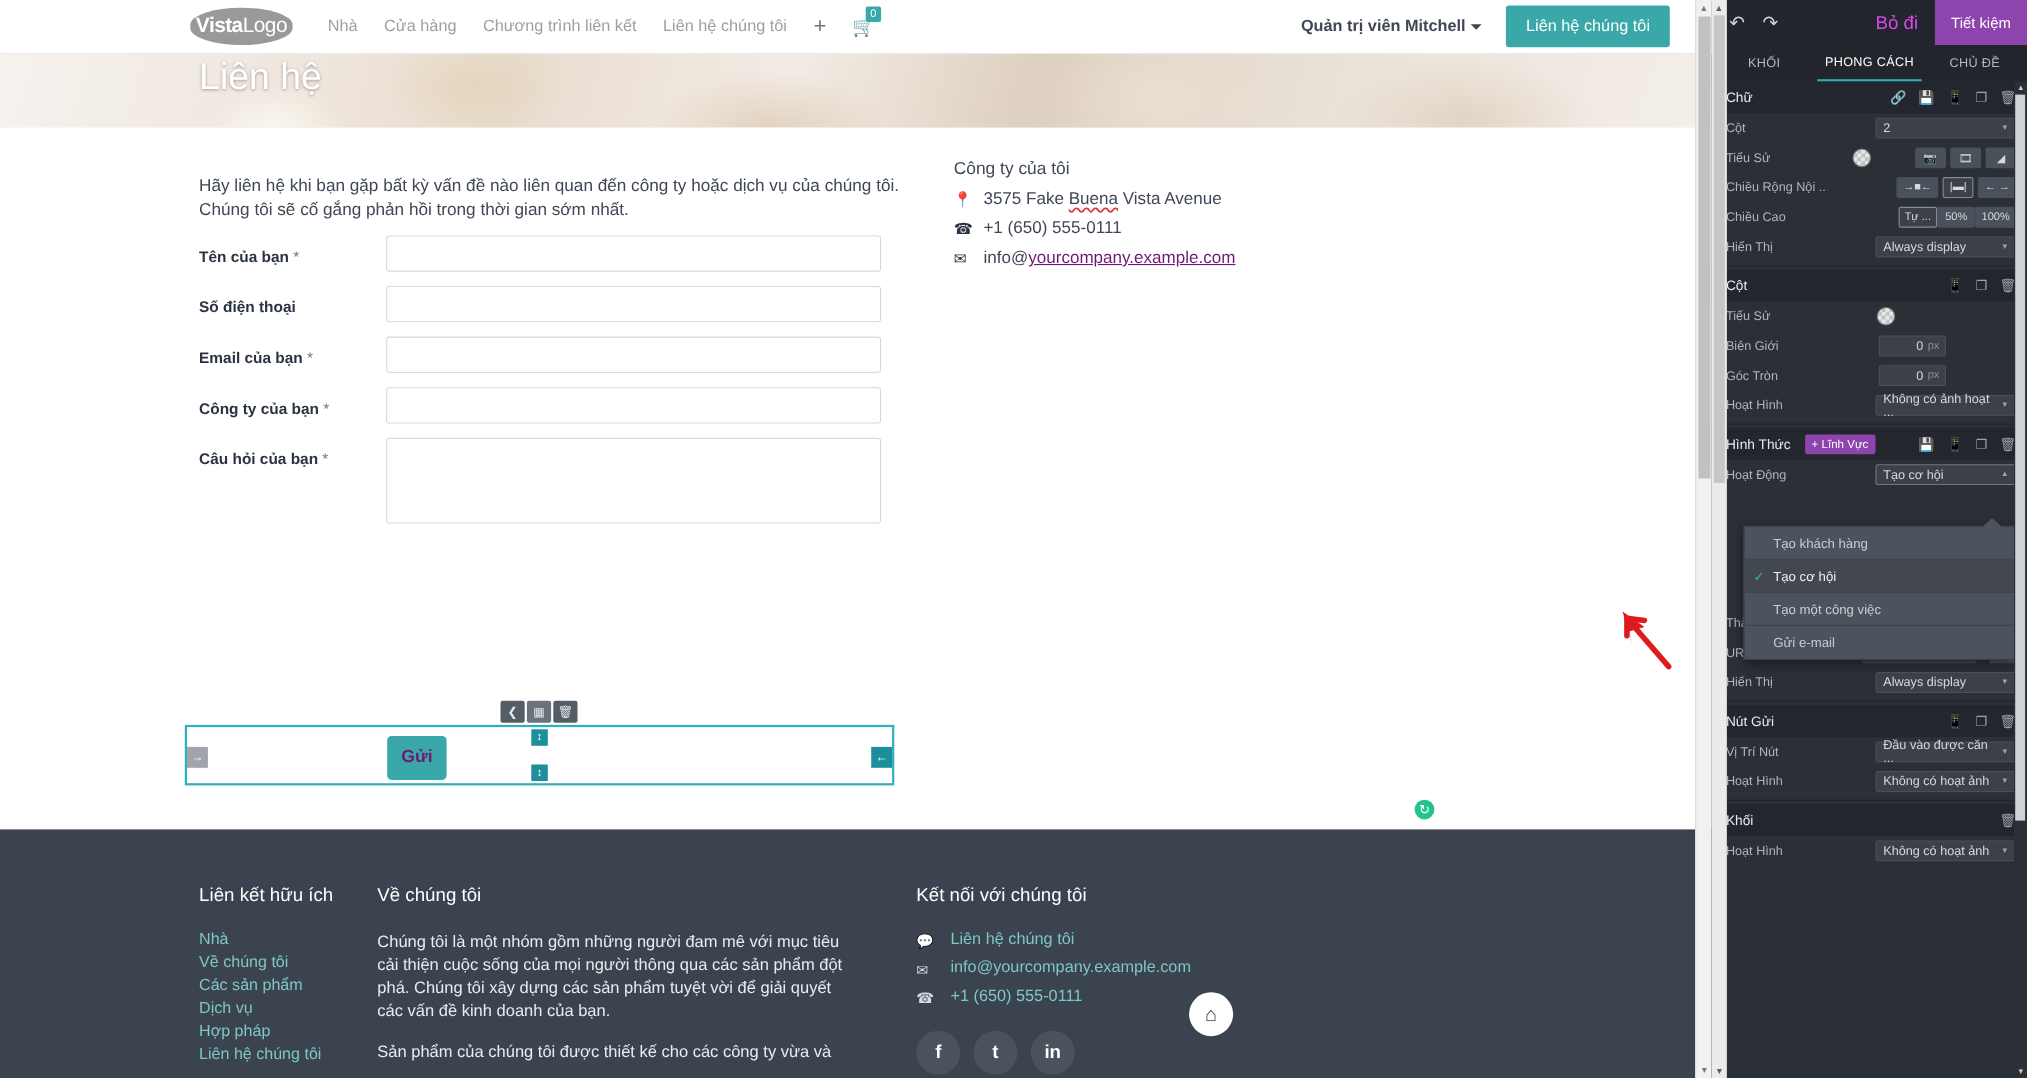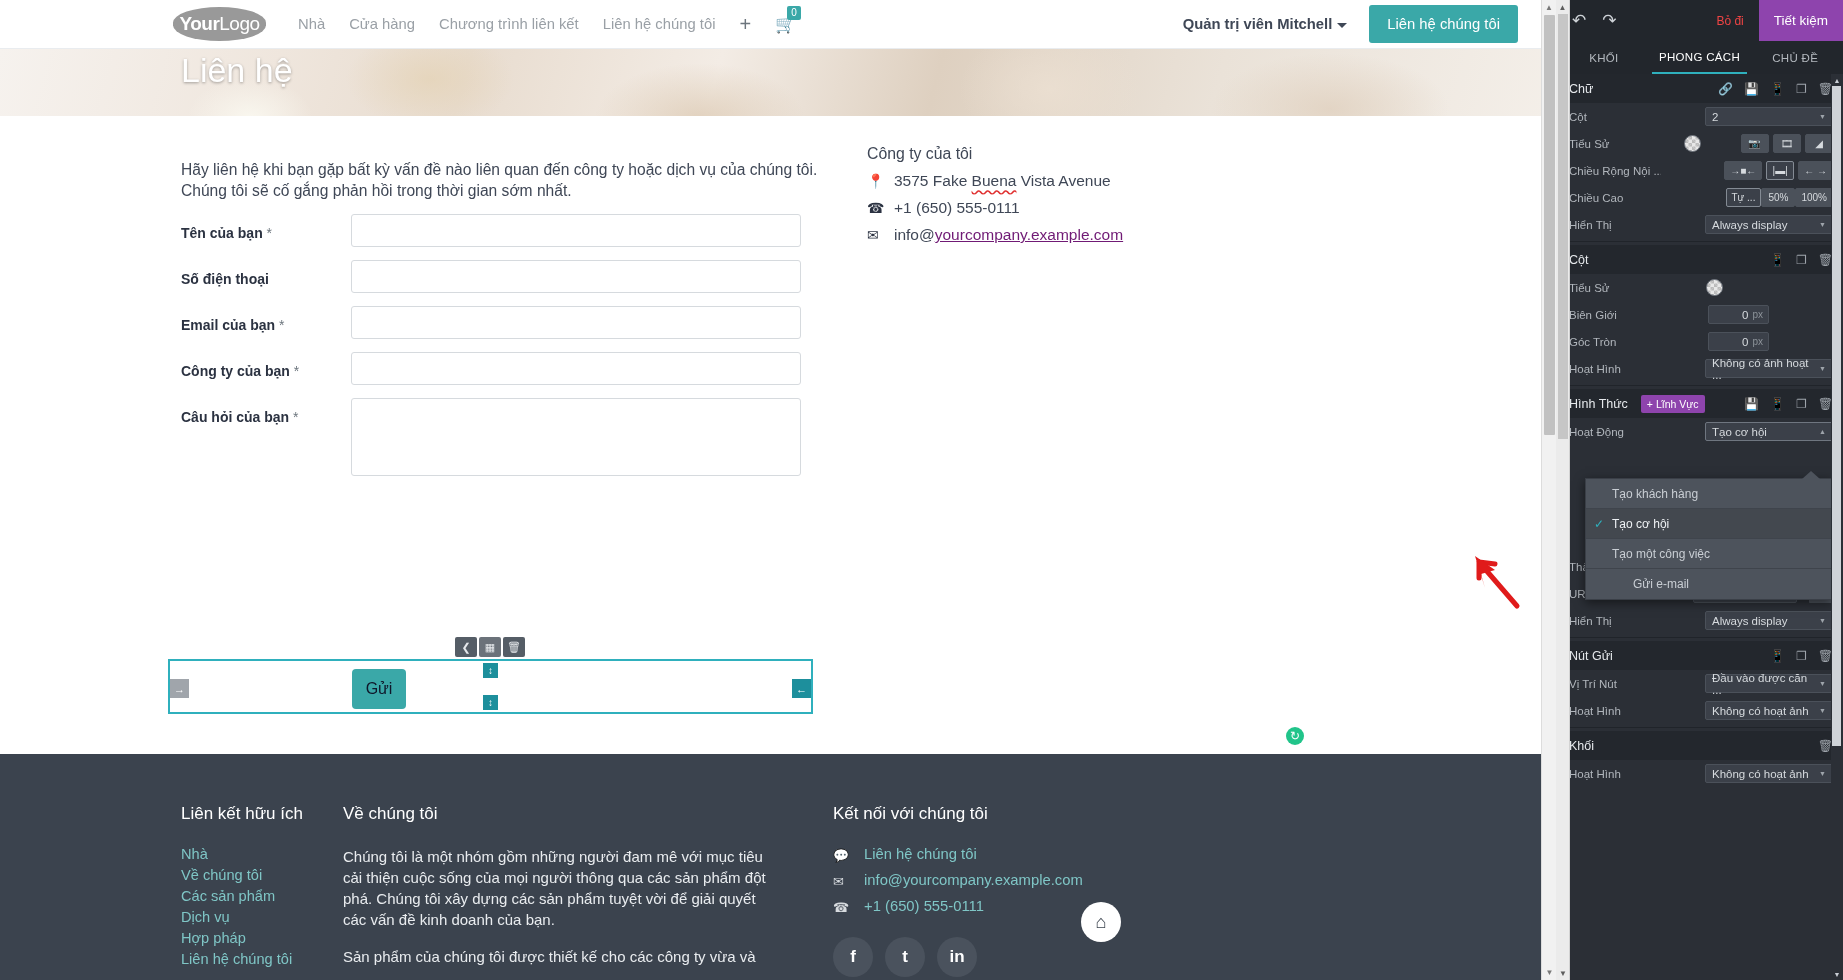--- a/index.html
+++ b/index.html
@@ -93,22 +93,22 @@
     font-family: "Liberation Sans", sans-serif;
   }
 
   
   .sel-wrap {
     position: absolute; left: 168px; top: 543px; width: 645px; height: 55px;
     border: 2px solid #2fb0bd; background: #fff;
   }
   .btn-send {
     position: absolute; left: 182px; top: 8px; width: 54px; height: 40px;
-    background: #3aa8a8; color: #0f172a; border: none; border-radius: 4px;
-    font-size: 16px; cursor: pointer; font-family: "Liberation Sans", sans-serif;
+    background: #3aa8a8; color: #701a75; border: none; border-radius: 4px;
+    font-size: 16px; cursor: pointer; font-family: "Liberation Sans", sans-serif; font-weight: bold;
   }
   .handle-left {
     position: absolute; left: 0px; top: 18px; width: 19px; height: 19px;
     background: #a0a5ab; color: #fff; font-size: 11px; display: flex;
     align-items: center; justify-content: center; cursor: pointer;
   }
   .handle-right {
     position: absolute; right: 0px; top: 18px; width: 19px; height: 19px;
     background: #1d8f9c; color: #fff; font-size: 11px; display: flex;
     align-items: center; justify-content: center; cursor: pointer;
@@ -170,21 +170,21 @@
   .site-sb .arr { height: 15px; display:flex; align-items:center; justify-content:center; color:#787878; font-size: 8px;}
   .site-sb .arr.bot { position: absolute; bottom: 0; width: 15px; }
   .site-sb .thumb { position: absolute; top: 15px; left: 2px; width: 11px; height: 420px; background: #c1c1c1; border-radius: 1px; }
 
   
   .panel { width: 287px; height: 980px; background: #2b2f36; position: relative; overflow: hidden; display: flex; flex-direction: column; }
   .panel-top {
     height: 41px; background: #22262c; display: flex; align-items: center; flex: none;
   }
   .pt-icon { color: #cfd3d8; font-size: 17px; margin-left: 16px; cursor: pointer; }
-  .pt-discard { margin-left: auto; color: #ef4444; font-size: 12px; padding: 0 15px; cursor: pointer; }
+  .pt-discard { margin-left: auto; color: #d946ef; font-size: 17px; padding: 0 15px; cursor: pointer; }
   .pt-save {
     background: #8e44ad; color: #fff; font-size: 13.5px; height: 41px;
     display: flex; align-items: center; padding: 0 15px; cursor: pointer;
   }
   .tabs { height: 33px; background: #22262c; display: flex; flex: none; }
   .tab {
     flex: 1; display: flex; align-items: center; justify-content: center;
     color: #b4b9bf; font-size: 11.5px; letter-spacing: .3px; cursor: pointer;
   }
   .tab.active { color: #fff; border-bottom: 2px solid #2fb0bd; }
@@ -254,21 +254,21 @@
   .dd .nub {
     position: absolute; right: 11px; top: -8px; width: 0; height: 0;
     border-left: 9px solid transparent; border-right: 9px solid transparent; border-bottom: 8px solid #4d535c;
   }
   .dd .item {
     height: 30px; display: flex; align-items: center; padding-left: 26px;
     color: #c9ced4; font-size: 12px; border-bottom: 1px solid #3f444c; cursor: pointer; position: relative;
   }
   .dd .item.cur { background: #43484f; color: #eef1f4; }
   .dd .item .chk { position: absolute; left: 8px; color: #2fb0bd; font-size: 12px; }
-  .dd .item:last-child { border-bottom: none; margin-left: 21px; }
+  .dd .item:last-child { border-bottom: none; }
 
   
   .psb-left {
     position: absolute; left: 0; top: 0; width: 14px; height: 980px;
     background: #ebebeb; border-right: 1px solid #d2d2d2; z-index: 60;
   }
   .psb-left .arr { height: 14px; display:flex; align-items:center; justify-content:center; color:#5d5d5d; font-size: 8px; }
   .psb-left .arr.bot { position: absolute; bottom: 0; width: 14px; }
   .psb-left .thumb { position: absolute; top: 14px; left: 2px; width: 10px; height: 425px; background: #c6c6c6; }
   .psb-right {
@@ -285,21 +285,21 @@
 </head>
 <body>
 
 <div class="root">
 
   <div class="site">
     <div class="site-scroll">
 
       <div class="navbar">
         <div class="logo">
-          <b>Your</b>
+          <b>Vista</b>
             <span>Logo</span>
         </div>
         <div class="nav-links">
           <a href="#">Nhà</a>
           <a href="#">Cửa hàng</a>
           <a href="#">Chương trình liên kết</a>
           <a href="#">Liên hệ chúng tôi</a>
           <span class="nav-plus">+</span>
           <span class="cart">🛒
             <span class="cart-badge">0</span>

